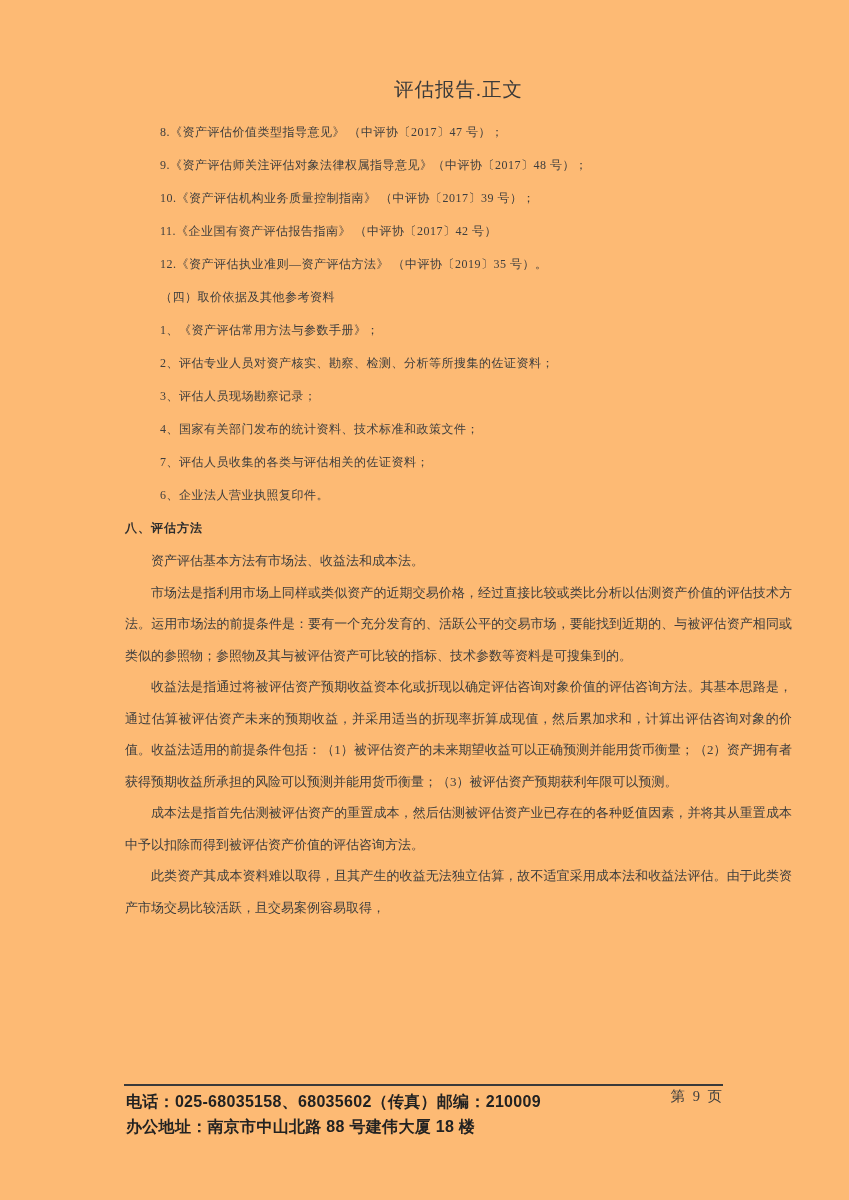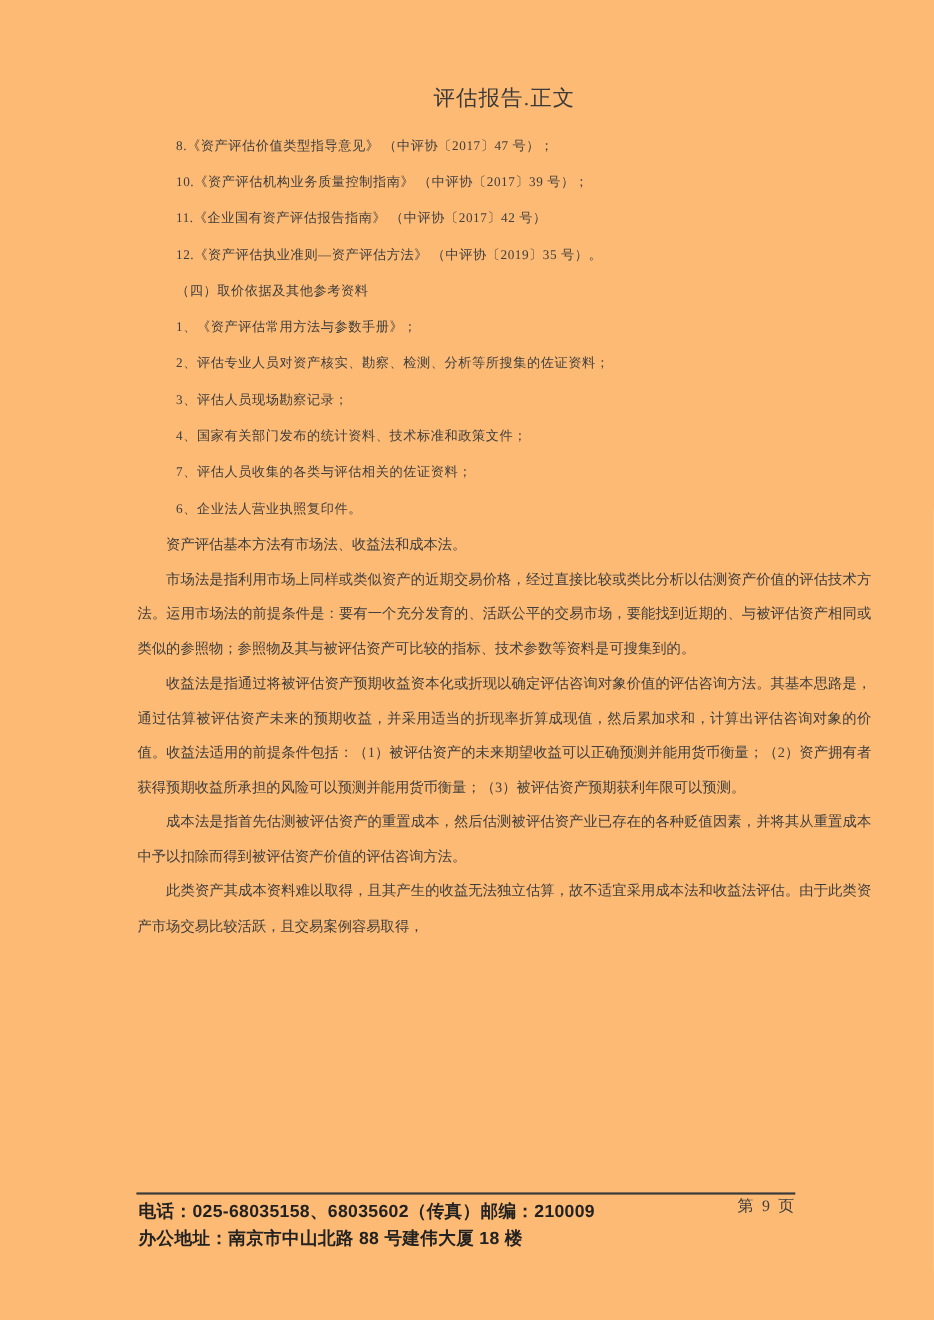--- a/index.html
+++ b/index.html
@@ -89,33 +89,35 @@
 </head>
 <body>
 
 <div class="page">
 
   <div class="title">评估报告.正文</div>
 
   <div class="content">
 
     <div class="line">8.《资产评估价值类型指导意见》 （中评协〔2017〕47 号）；</div>
+    <div class="line">9.《资产评估师关注评估对象法律权属指导意见》（中评协〔2017〕48 号）；</div>
     <div class="line">10.《资产评估机构业务质量控制指南》 （中评协〔2017〕39 号）；</div>
     <div class="line">11.《企业国有资产评估报告指南》 （中评协〔2017〕42 号）</div>
     <div class="line">12.《资产评估执业准则—资产评估方法》 （中评协〔2019〕35 号）。</div>
 
     <div class="line">（四）取价依据及其他参考资料</div>
 
     <div class="line">1、《资产评估常用方法与参数手册》；</div>
     <div class="line">2、评估专业人员对资产核实、勘察、检测、分析等所搜集的佐证资料；</div>
     <div class="line">3、评估人员现场勘察记录；</div>
     <div class="line">4、国家有关部门发布的统计资料、技术标准和政策文件；</div>
     <div class="line">7、评估人员收集的各类与评估相关的佐证资料；</div>
     <div class="line">6、企业法人营业执照复印件。</div>
 
+    <div class="line heading-bold">八、评估方法</div>
 
     <p class="para">资产评估基本方法有市场法、收益法和成本法。</p>
     <p class="para">市场法是指利用市场上同样或类似资产的近期交易价格，经过直接比较或类比分析以估测资产价值的评估技术方法。运用市场法的前提条件是：要有一个充分发育的、活跃公平的交易市场，要能找到近期的、与被评估资产相同或类似的参照物；参照物及其与被评估资产可比较的指标、技术参数等资料是可搜集到的。</p>
     <p class="para">收益法是指通过将被评估资产预期收益资本化或折现以确定评估咨询对象价值的评估咨询方法。其基本思路是，通过估算被评估资产未来的预期收益，并采用适当的折现率折算成现值，然后累加求和，计算出评估咨询对象的价值。收益法适用的前提条件包括：（1）被评估资产的未来期望收益可以正确预测并能用货币衡量；（2）资产拥有者获得预期收益所承担的风险可以预测并能用货币衡量；（3）被评估资产预期获利年限可以预测。</p>
     <p class="para">成本法是指首先估测被评估资产的重置成本，然后估测被评估资产业已存在的各种贬值因素，并将其从重置成本中予以扣除而得到被评估资产价值的评估咨询方法。</p>
     <p class="para">此类资产其成本资料难以取得，且其产生的收益无法独立估算，故不适宜采用成本法和收益法评估。由于此类资产市场交易比较活跃，且交易案例容易取得，</p>
 
   </div>
 
   <div class="footer-rule"></div>

